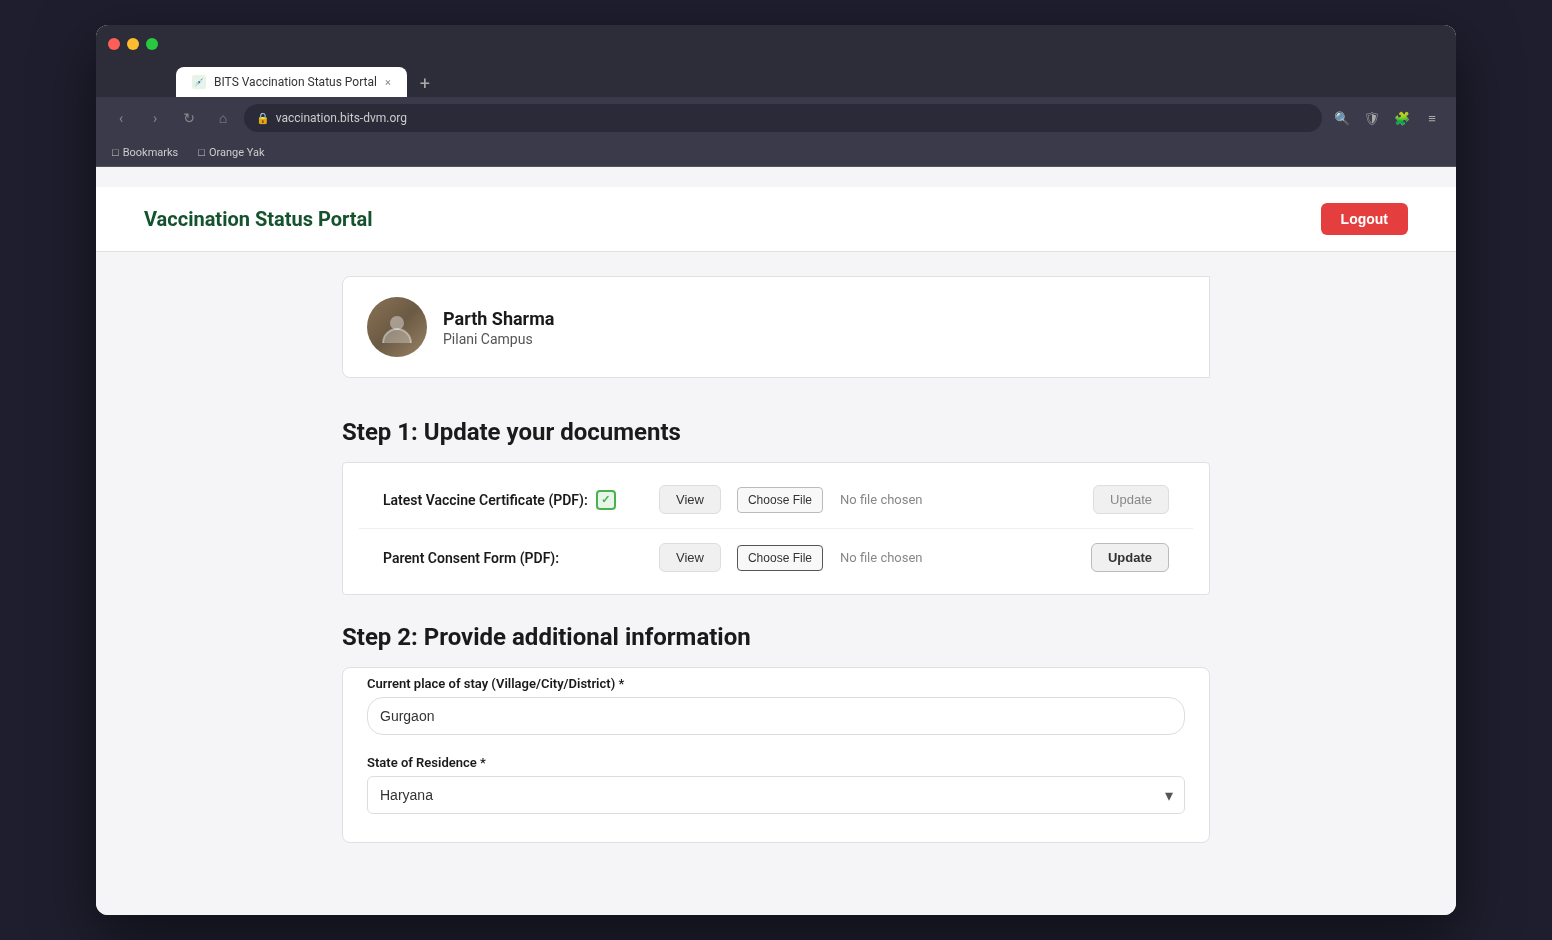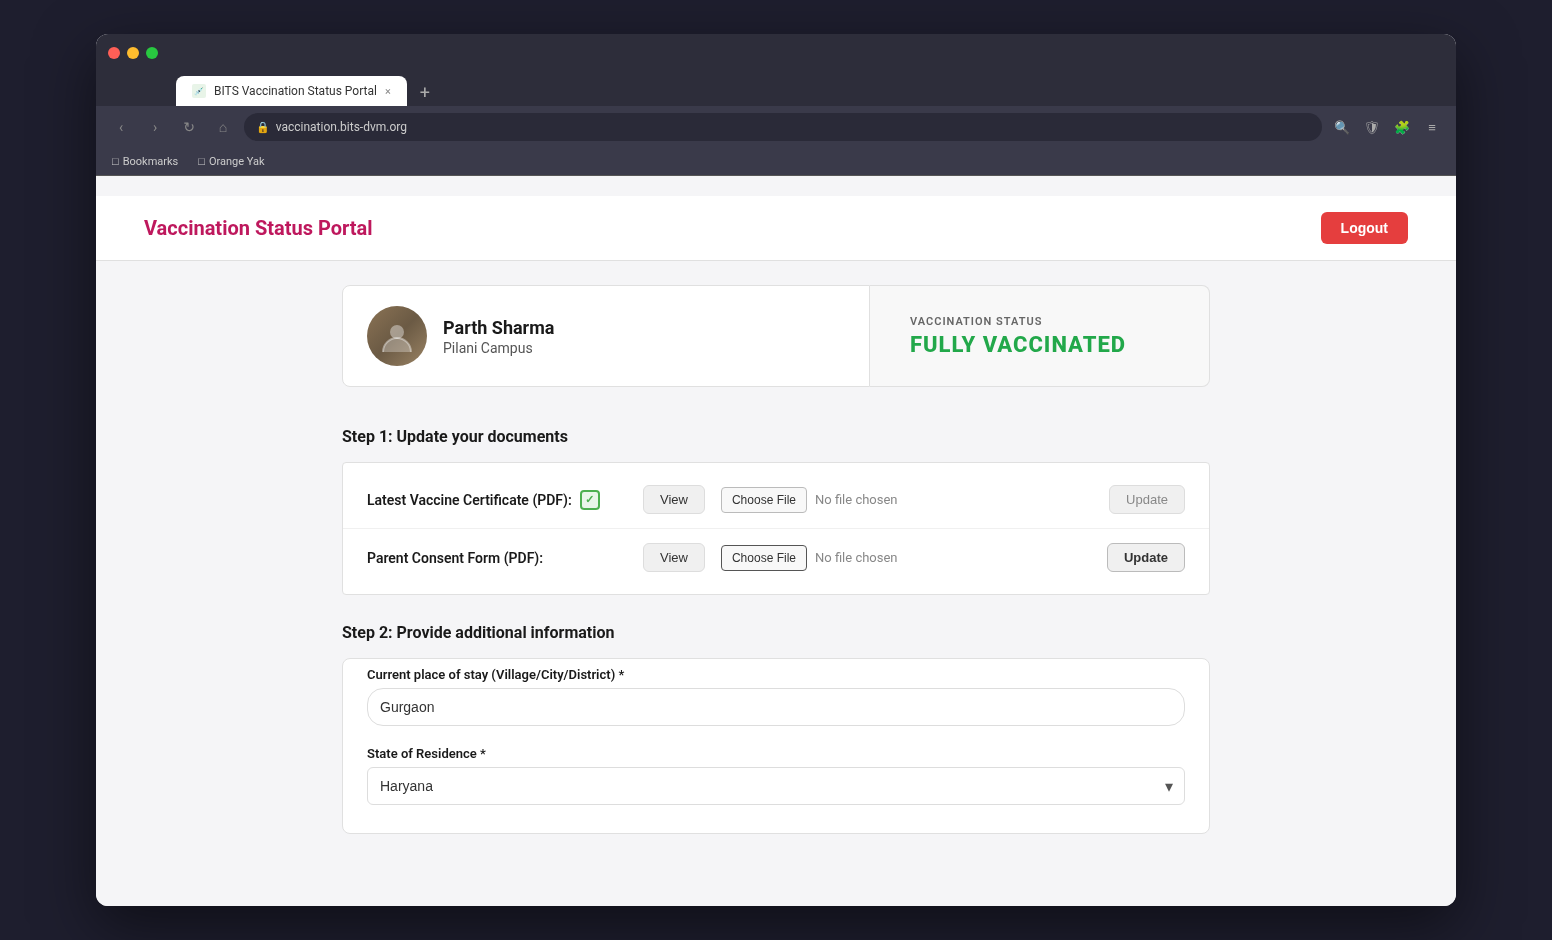--- a/index.html
+++ b/index.html
@@ -166,21 +166,21 @@
       background: #fff;
       padding: 16px 48px;
       display: flex;
       align-items: center;
       justify-content: space-between;
       border-bottom: 1px solid #e0e0e0;
     }
     .page-title {
       font-size: 20px;
       font-weight: 700;
-      color: #be185d;
+      color: #14532d;
     }
     .logout-btn {
       background: #e53e3e;
       color: #fff;
       border: none;
       border-radius: 6px;
       padding: 8px 20px;
       font-size: 14px;
       font-weight: 600;
       cursor: pointer;
@@ -255,30 +255,30 @@
       font-weight: 800;
       color: #22a84a;
       letter-spacing: 1px;
     }
 
     
     .step-section {
       margin-bottom: 28px;
     }
     .step-title {
-      font-size: 16px;
+      font-size: 24px;
       font-weight: 700;
       color: #1a1a1a;
       margin-bottom: 16px;
     }
     .step-card {
       background: #fff;
       border: 1px solid #e0e0e0;
       border-radius: 4px;
-      padding: 8px 0;
+      padding: 8px 16px;
     }
     .document-row {
       display: flex;
       align-items: center;
       padding: 14px 24px;
       gap: 16px;
       border-bottom: 1px solid #f0f0f0;
     }
     .document-row:last-child { border-bottom: none; }
     .doc-label {
@@ -308,21 +308,21 @@
       border-radius: 6px;
       padding: 6px 16px;
       font-size: 13px;
       font-weight: 500;
       cursor: pointer;
       color: #333;
     }
     .file-input-group {
       display: flex;
       align-items: center;
-      gap: 8px;
+      gap: 17px;
       flex: 1;
     }
     .file-input-btn {
       background: #f8f8f8;
       border: 1px solid #bbb;
       border-radius: 4px;
       padding: 5px 10px;
       font-size: 12px;
       cursor: pointer;
       color: #333;
@@ -486,24 +486,20 @@
 
             <svg width="36" height="36" viewBox="0 0 36 36" fill="none" xmlns="http://www.w3.org/2000/svg">
               <circle cx="18" cy="14" r="7" fill="rgba(255,255,255,0.4)"></circle>
               <path d="M4 34c0-7.732 6.268-14 14-14s14 6.268 14 14" stroke="rgba(255,255,255,0.4)" stroke-width="2" fill="rgba(255,255,255,0.3)"></path>
             </svg>
           </div>
           <div class="profile-info">
             <div class="profile-name">Parth Sharma</div>
             <div class="profile-campus">Pilani Campus</div>
           </div>
-        </div>
-        <div class="vaccination-status-card">
-          <div class="status-label">VACCINATION STATUS</div>
-          <div class="status-value">FULLY VACCINATED</div>
         </div>
       </div>
 
       <div class="step-section">
         <h2 class="step-title">Step 1: Update your documents</h2>
         <div class="step-card">
 
           <div class="document-row">
             <div class="doc-label">
               <span>Latest Vaccine Certificate (PDF):</span>

